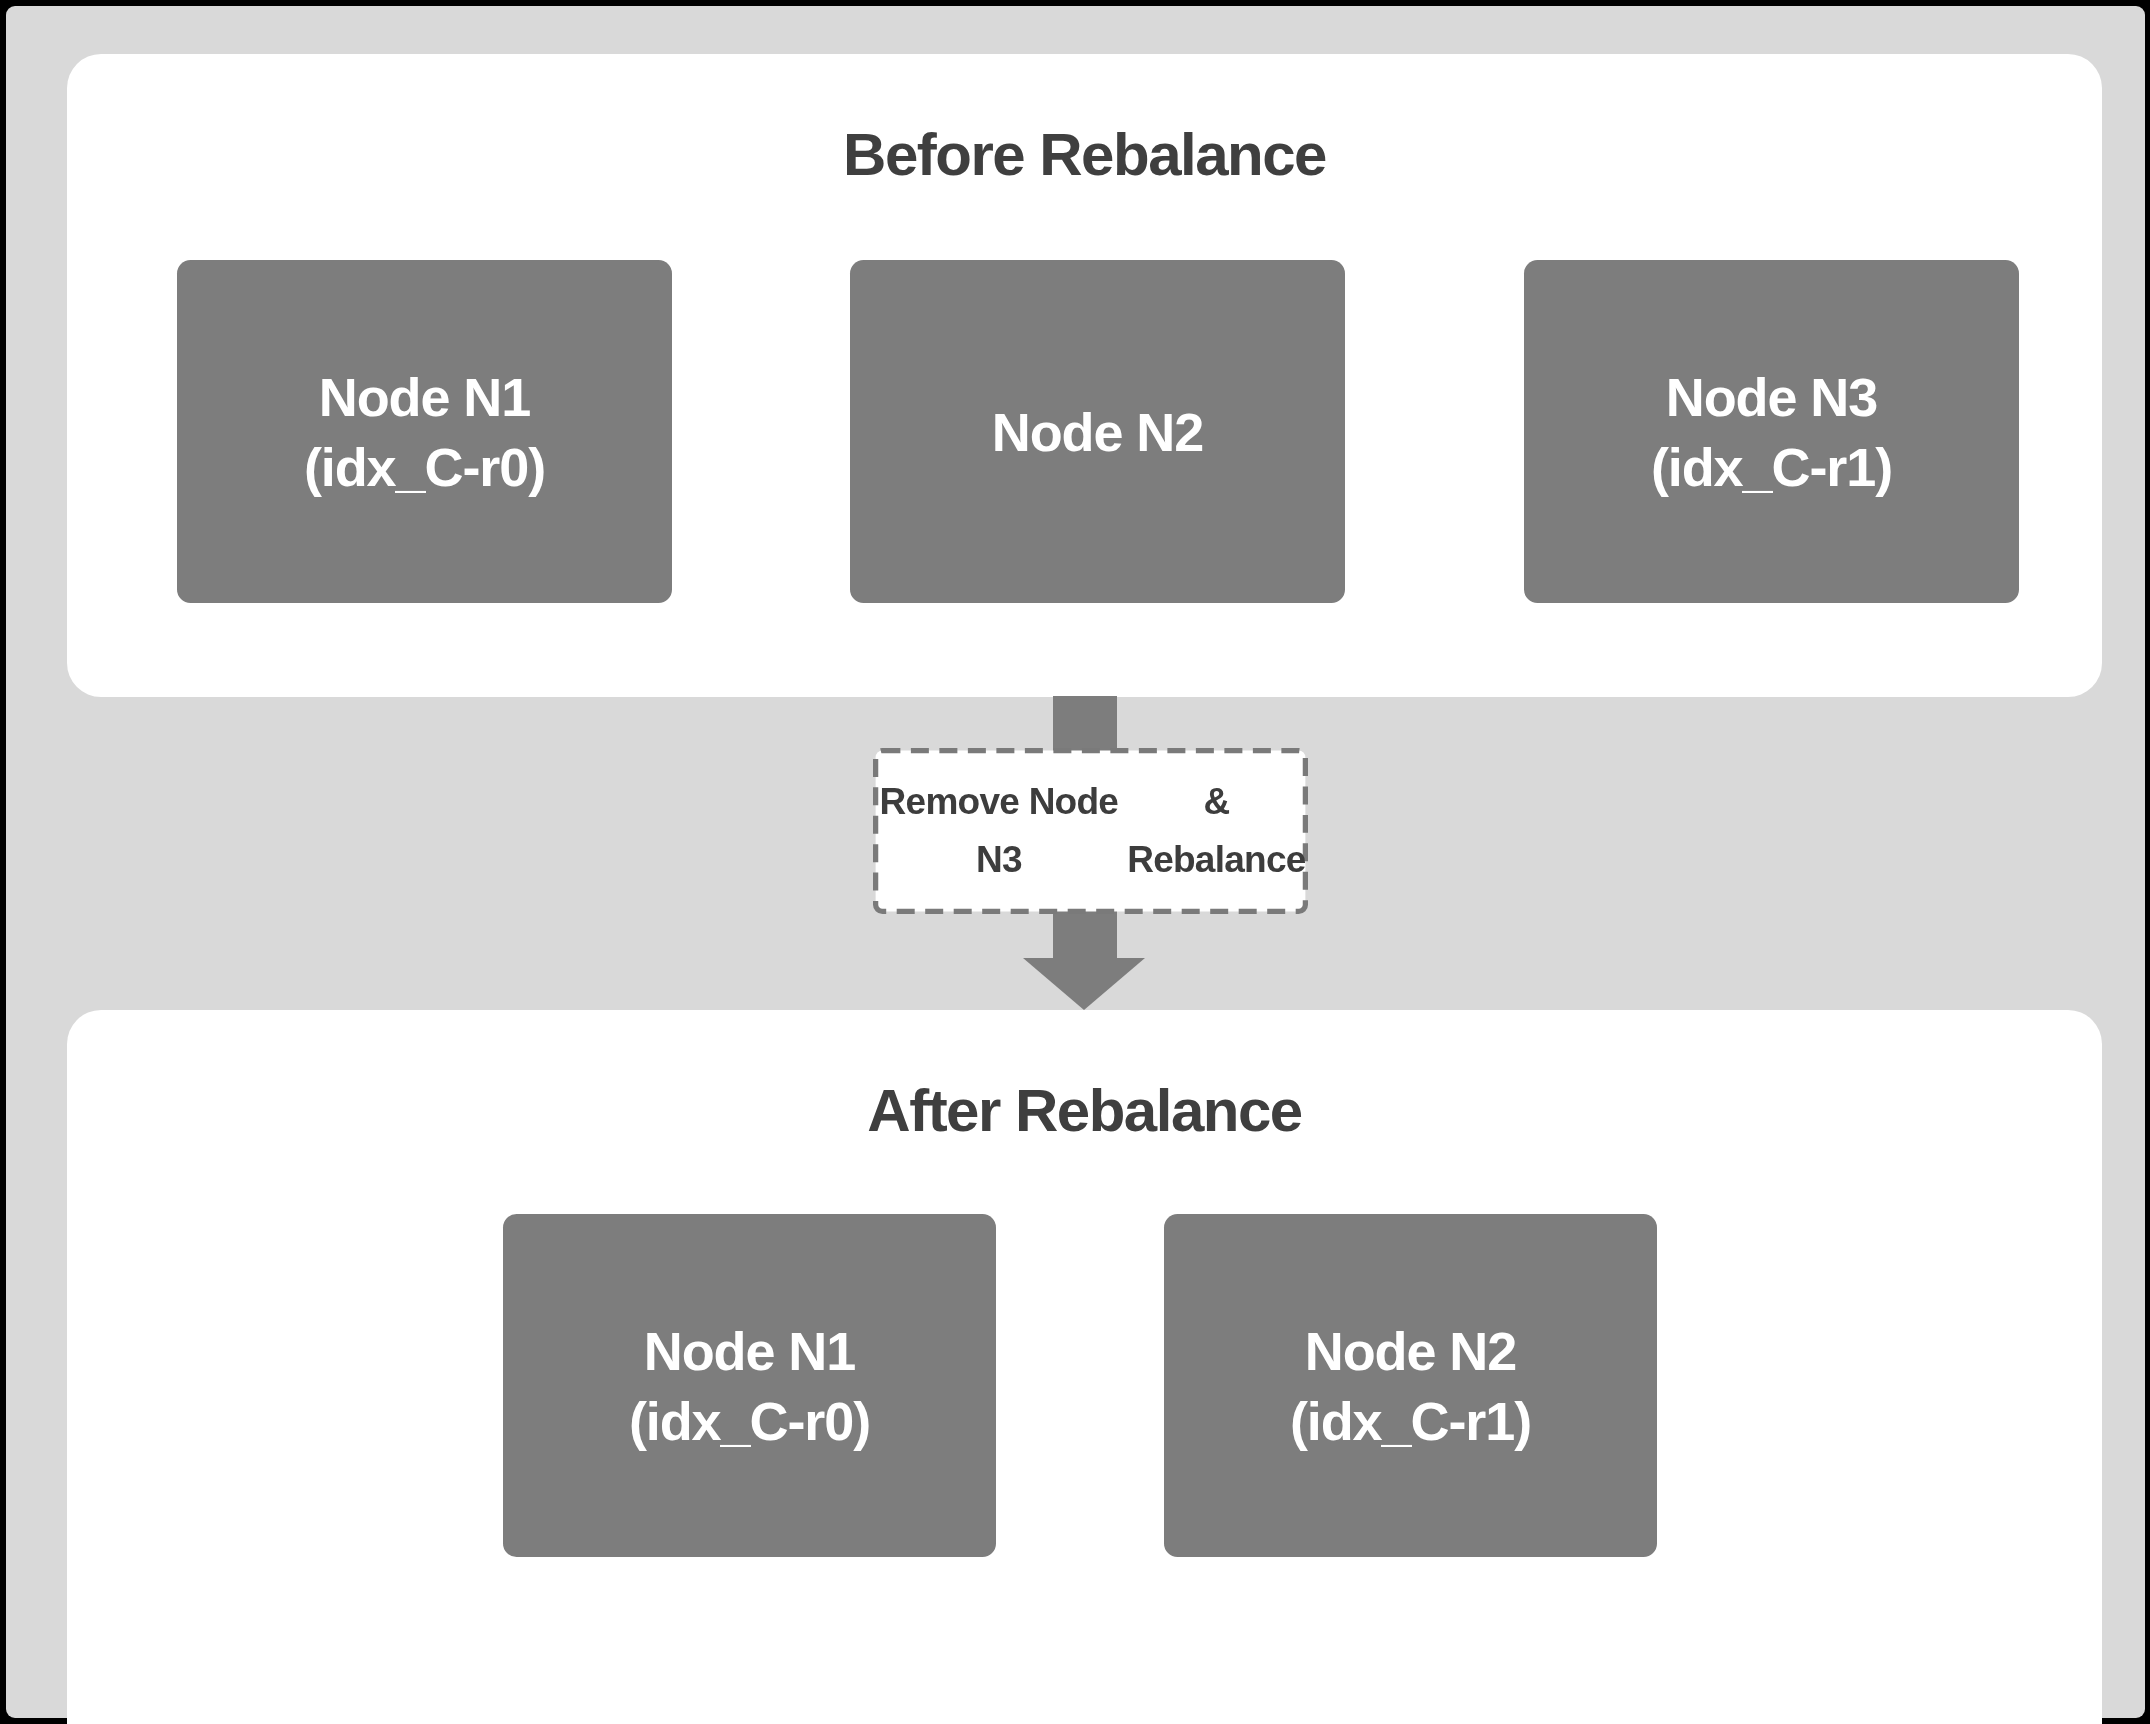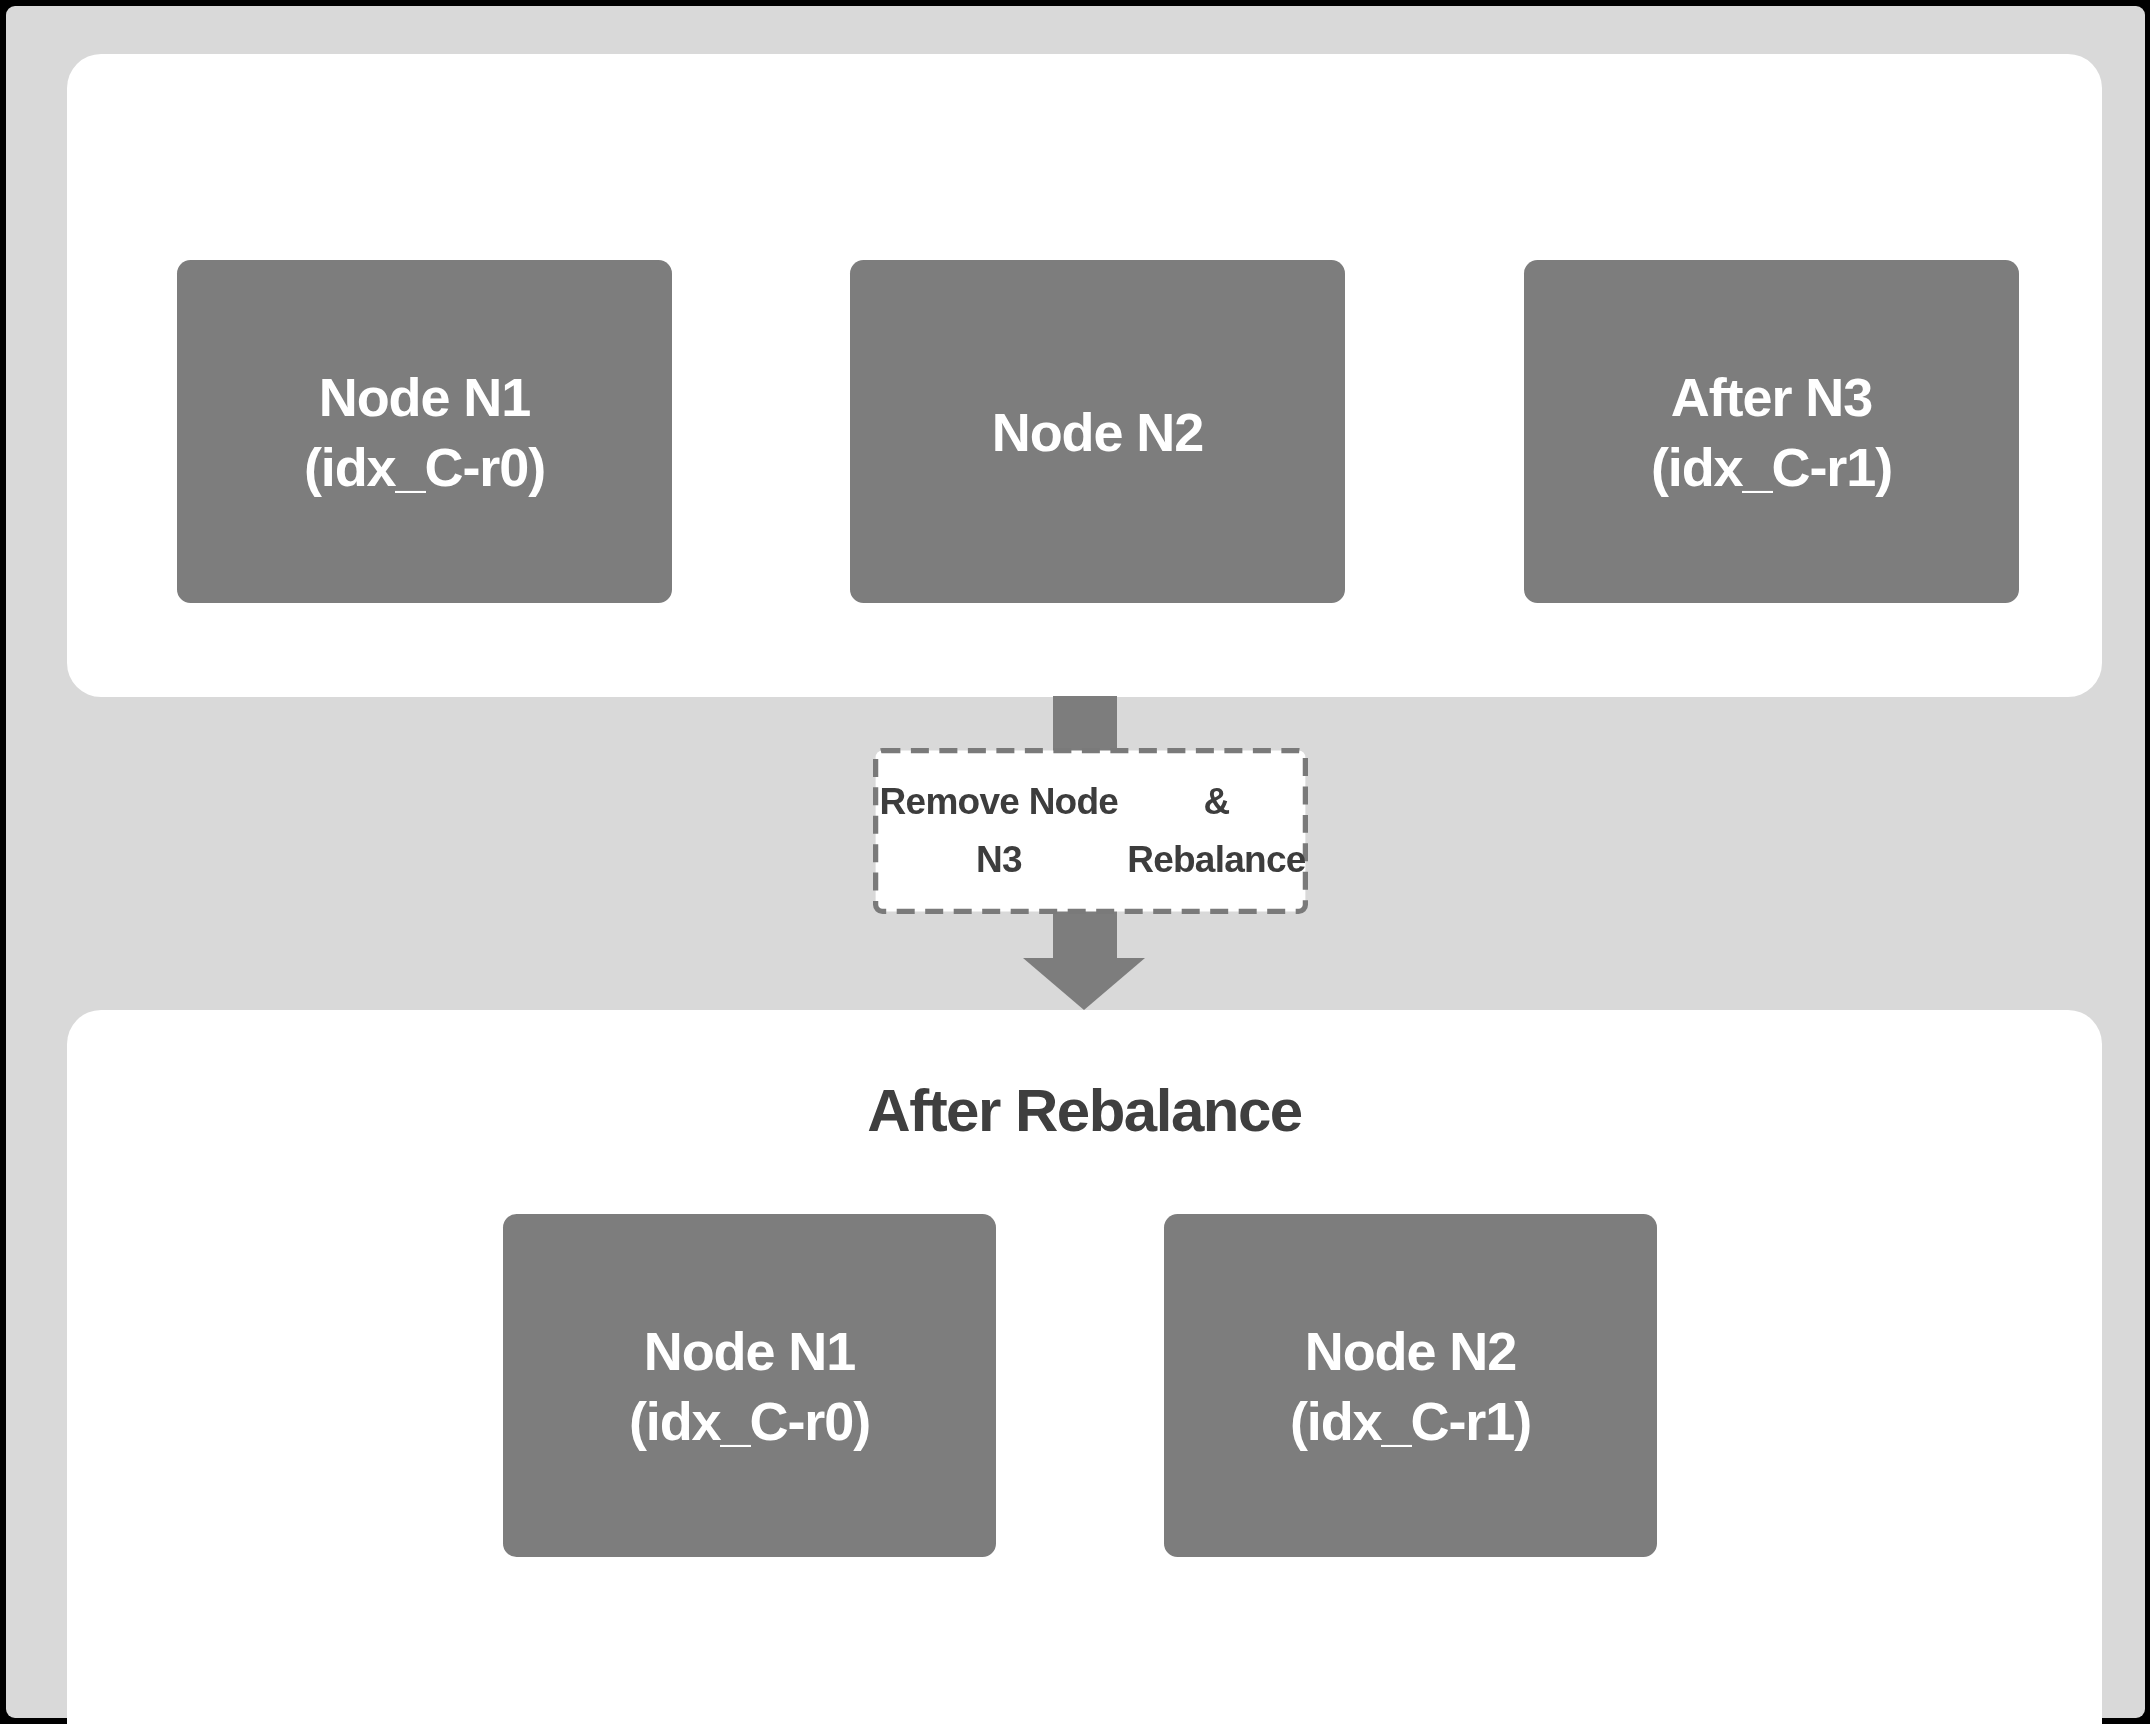--- a/index.html
+++ b/index.html
@@ -116,38 +116,39 @@
     line-height:58px;
   }
 </style>
 </head>
 <body>
 
 <div class="stage">
   <div class="bg"></div>
 
   <section class="panel panel-before">
+    <h2 class="panel-title">Before Rebalance</h2>
 
     <div class="node node-before node-before-1">
       <div class="node-label">
           <span class="node-line">Node N1</span>
           <span class="node-line">(idx_C-r0)</span>
         </div>
     </div>
 
     <div class="node node-before node-before-2">
       <div class="node-label">
           <span class="node-line">Node N2</span>
           <span class="node-line"></span>
         </div>
     </div>
 
     <div class="node node-before node-before-3">
       <div class="node-label">
-          <span class="node-line">After N3</span>
+          <span class="node-line">Node N3</span>
           <span class="node-line">(idx_C-r1)</span>
         </div>
     </div>
   </section>
 
   <div class="arrow-shaft"></div>
 
   <div class="transition-box">
     <svg viewBox="0 0 580 222" preserveAspectRatio="none">
       <rect x="3.5" y="3.5" width="573" height="215" rx="9"></rect>

